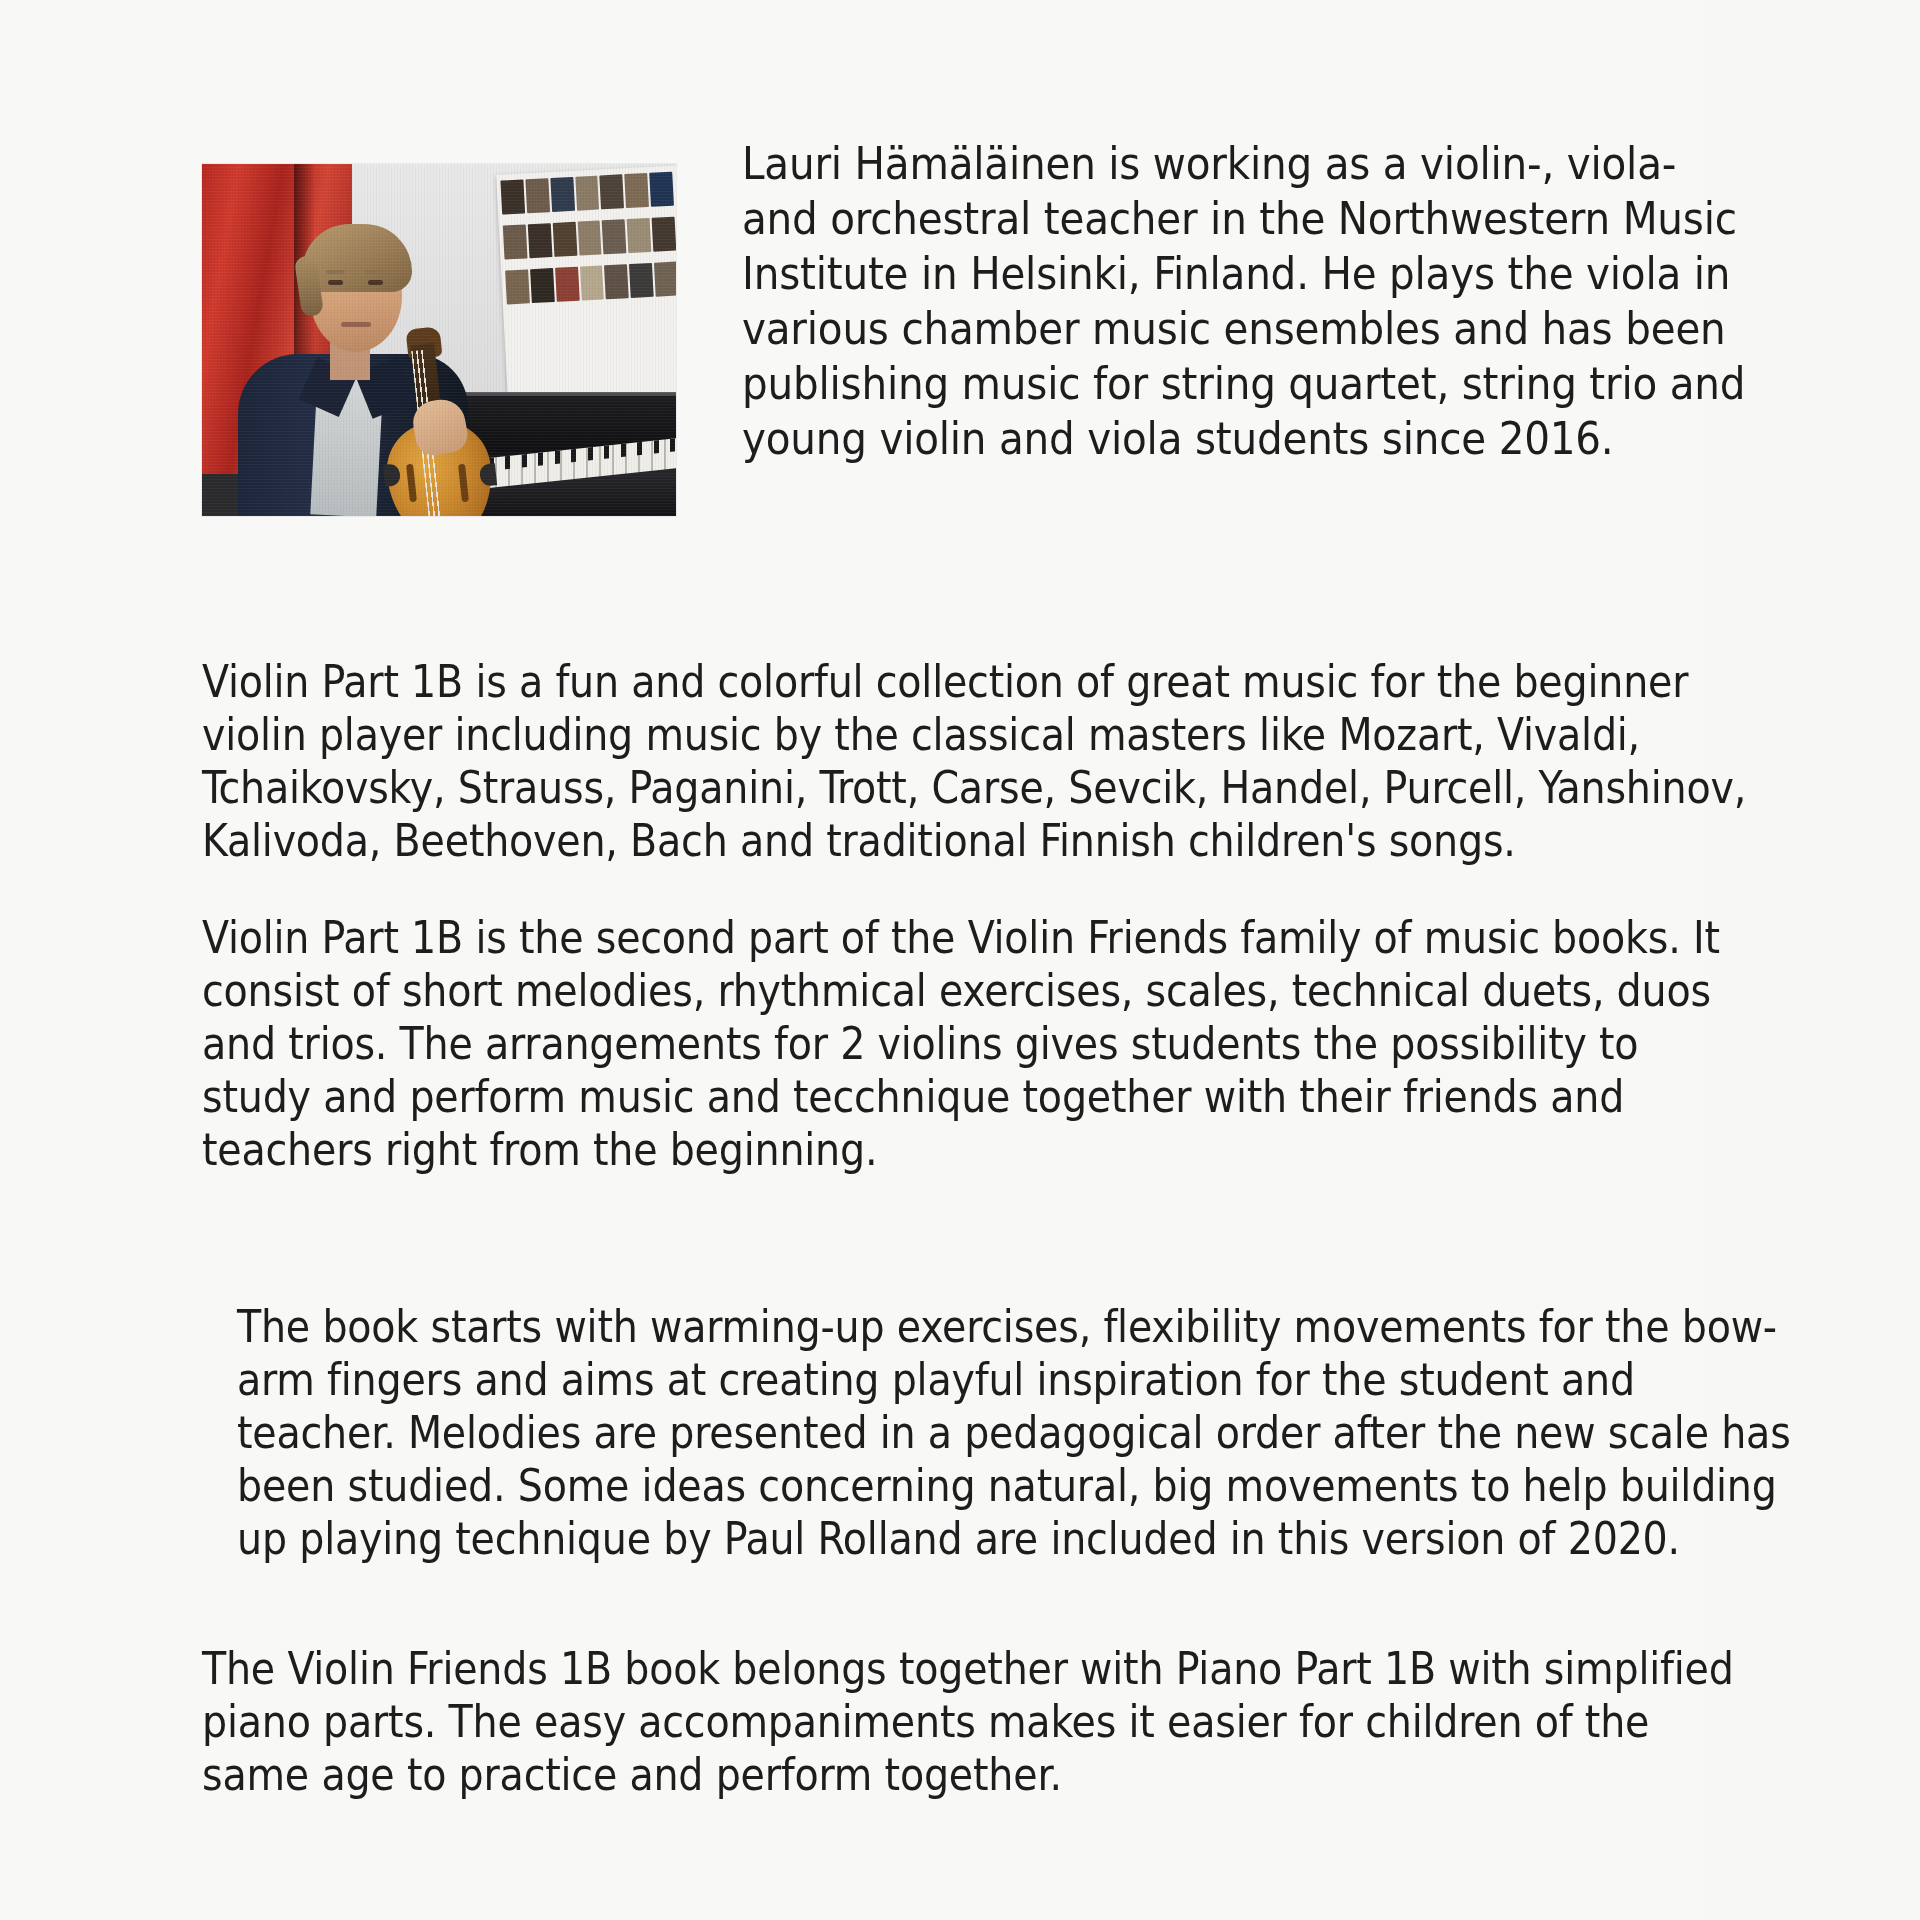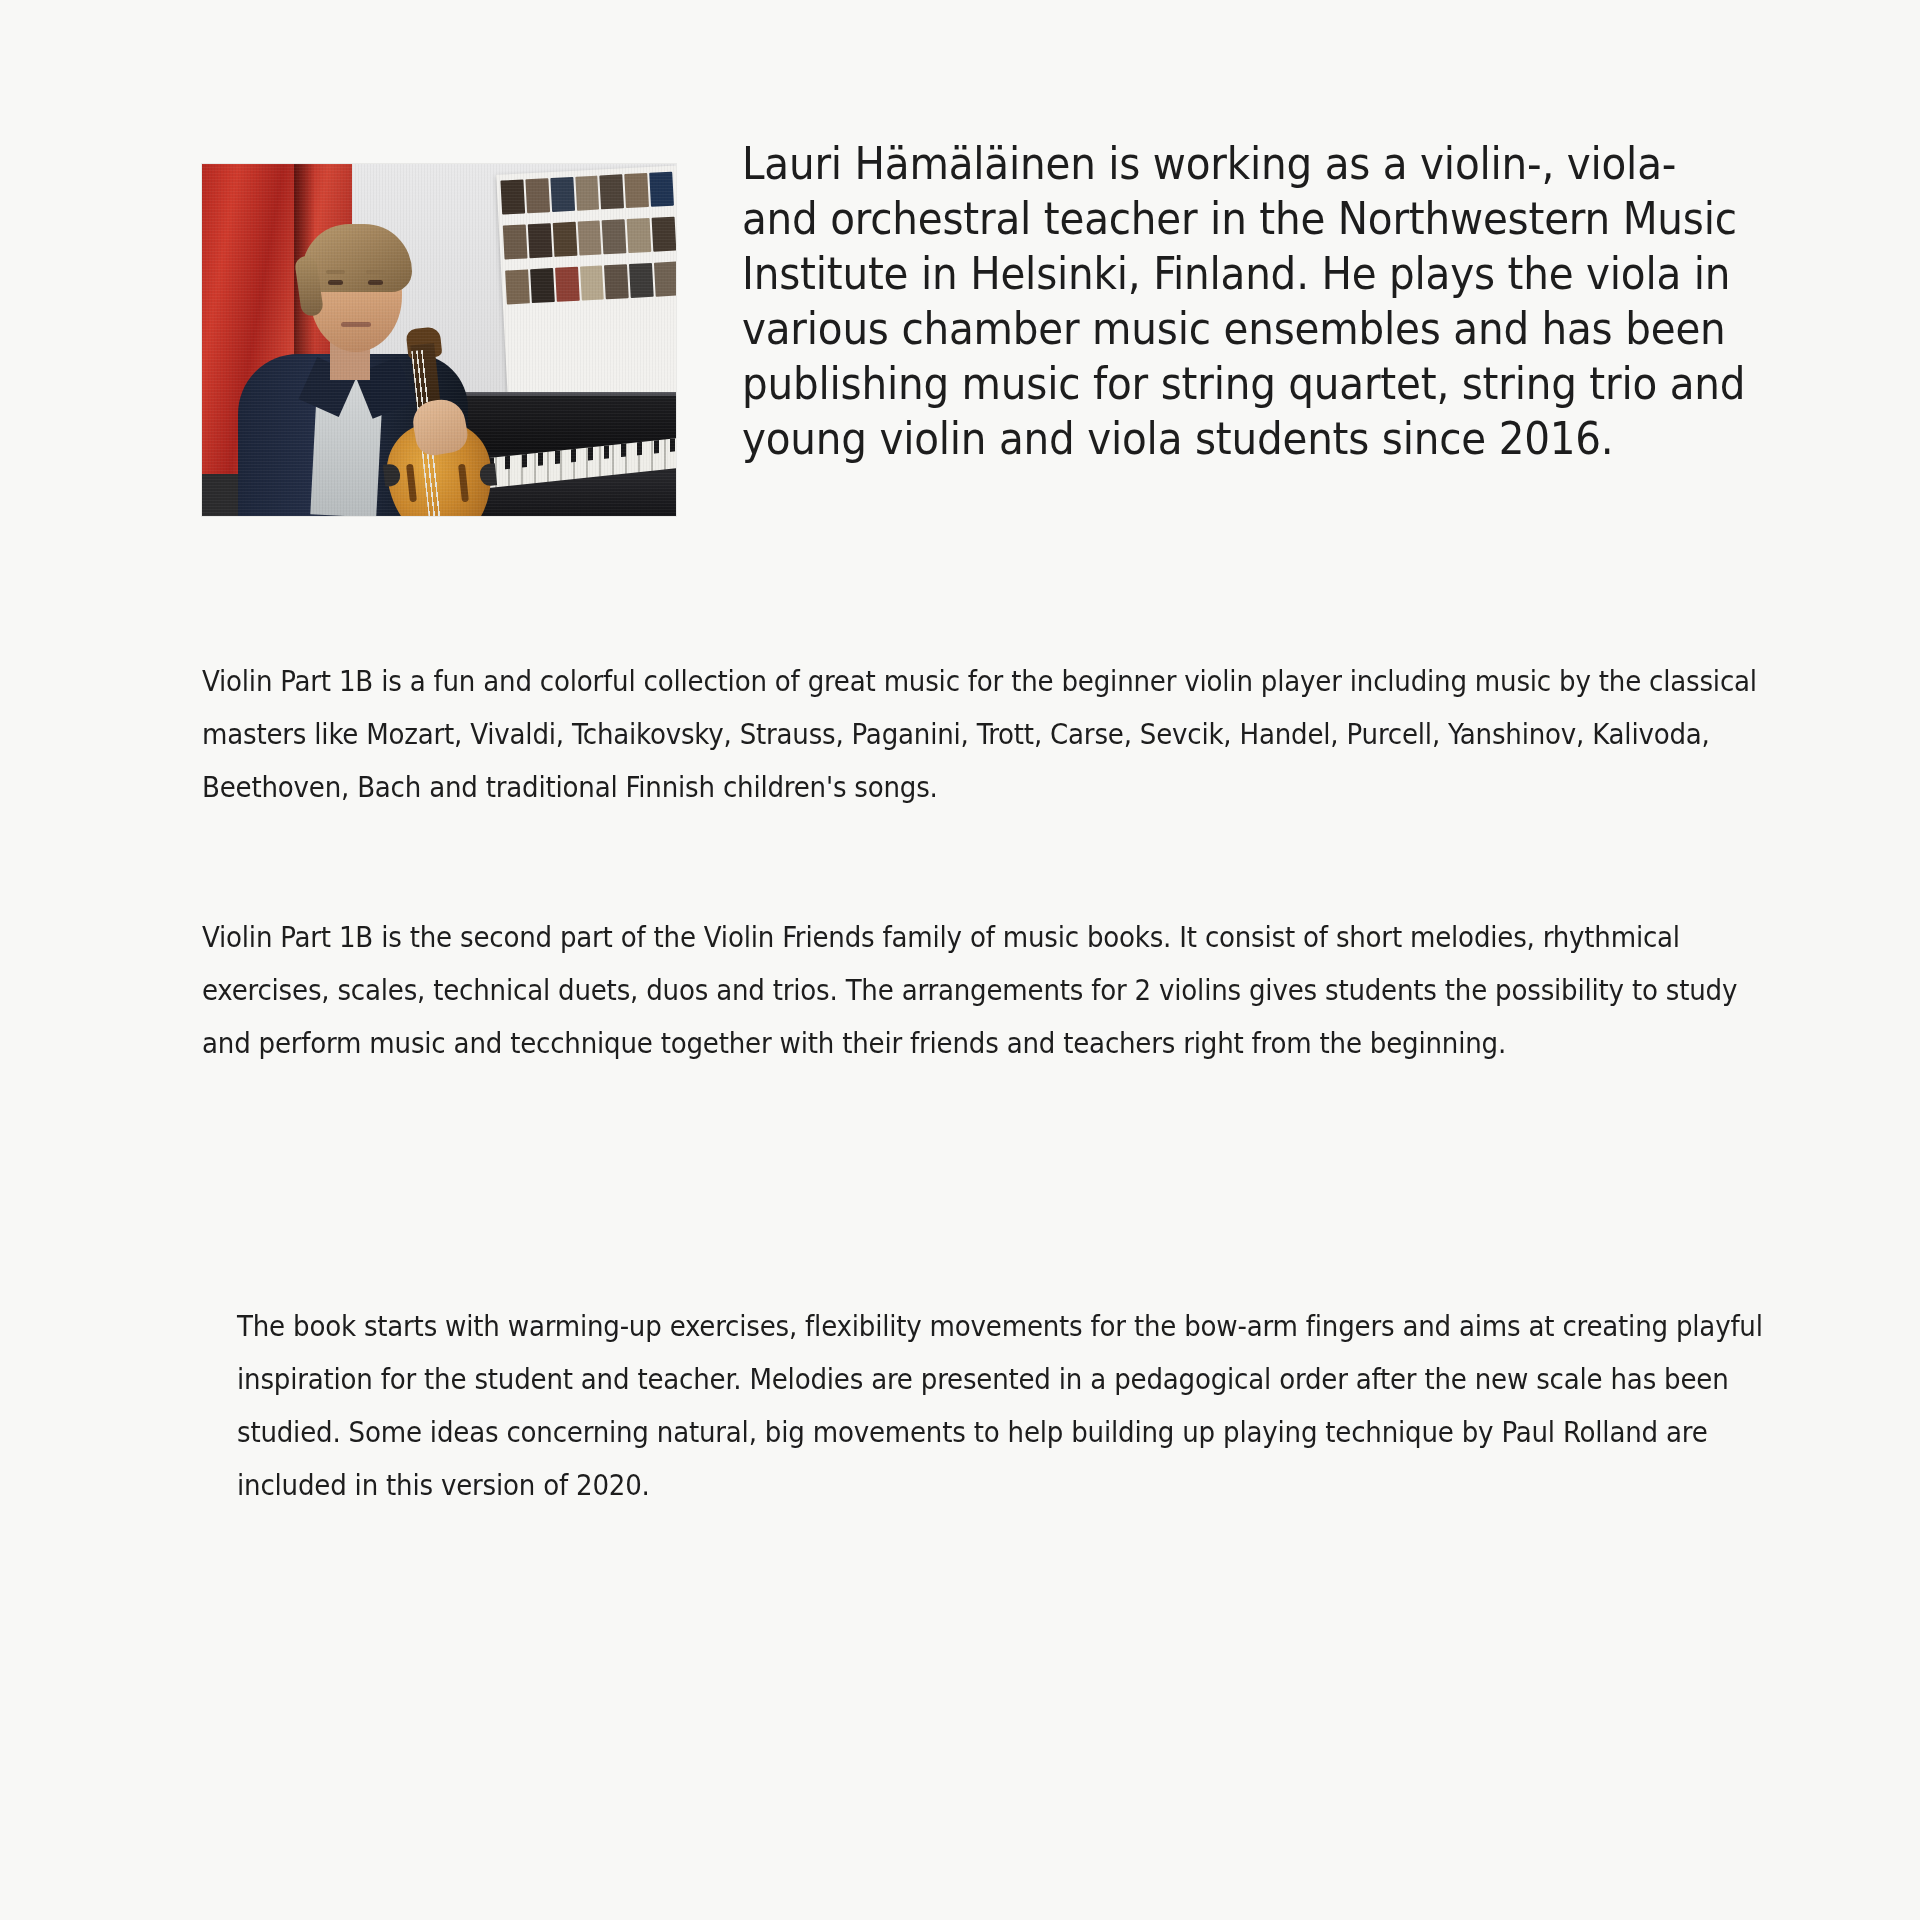--- a/index.html
+++ b/index.html
@@ -210,21 +210,21 @@
     left: 742px;
     top: 136px;
     width: 1020px;
     font-size: 45px;
     line-height: 55px;
   }
 
   .body-block {
     left: 202px;
     width: 1555px;
-    font-size: 29px;
+    font-size: 44px;
     line-height: 53px;
   }
 
   #para-1 { top: 655px; }
   #para-2 { top: 911px; }
   #para-3 { top: 1300px; margin-left: 35px; }
   #para-4 { top: 1642px; }
 </style>
 </head>
 <body>
@@ -300,14 +300,15 @@
   </div>
 
   <div class="textcol" id="bio">Lauri Hämäläinen is working as a violin-, viola- and orchestral teacher in the Northwestern Music Institute in Helsinki, Finland. He plays the viola in various chamber music ensembles and has been publishing music for string quartet, string trio and young violin and viola students since 2016.</div>
 
   <div class="textcol body-block" id="para-1">Violin Part 1B is a fun and colorful collection of great music for the beginner violin player including music by the classical masters like Mozart, Vivaldi, Tchaikovsky, Strauss, Paganini, Trott, Carse, Sevcik, Handel, Purcell, Yanshinov, Kalivoda, Beethoven, Bach and traditional Finnish children's songs.</div>
 
   <div class="textcol body-block" id="para-2">Violin Part 1B is the second part of the Violin Friends family of music books. It consist of short melodies, rhythmical exercises, scales, technical duets, duos and trios. The arrangements for 2 violins gives students the possibility to study and perform music and tecchnique together with their friends and teachers right from the beginning.</div>
 
   <div class="textcol body-block" id="para-3">The book starts with warming-up exercises, flexibility movements for the bow-arm fingers and aims at creating playful inspiration for the student and teacher. Melodies are presented in a pedagogical order after the new scale has been studied. Some ideas concerning natural, big movements to help building up playing technique by Paul Rolland are included in this version of 2020.</div>
 
+  <div class="textcol body-block" id="para-4">The Violin Friends 1B  book belongs together with Piano Part 1B with simplified piano parts. The easy accompaniments makes it easier for children of the same age to practice and perform together.</div>
 
 </div>
 
 </body></html>

